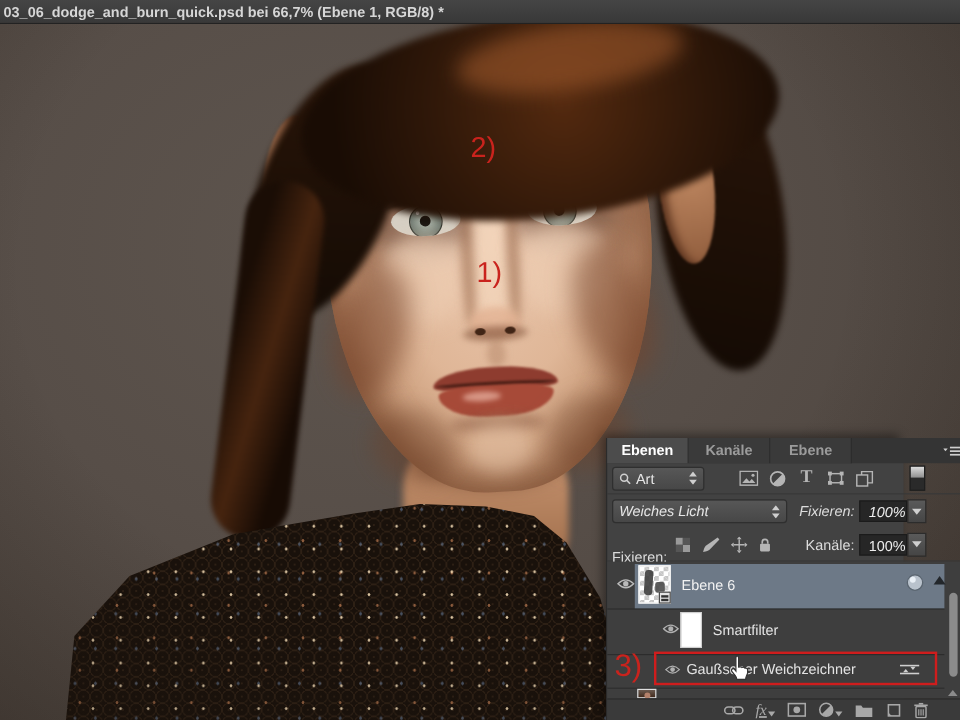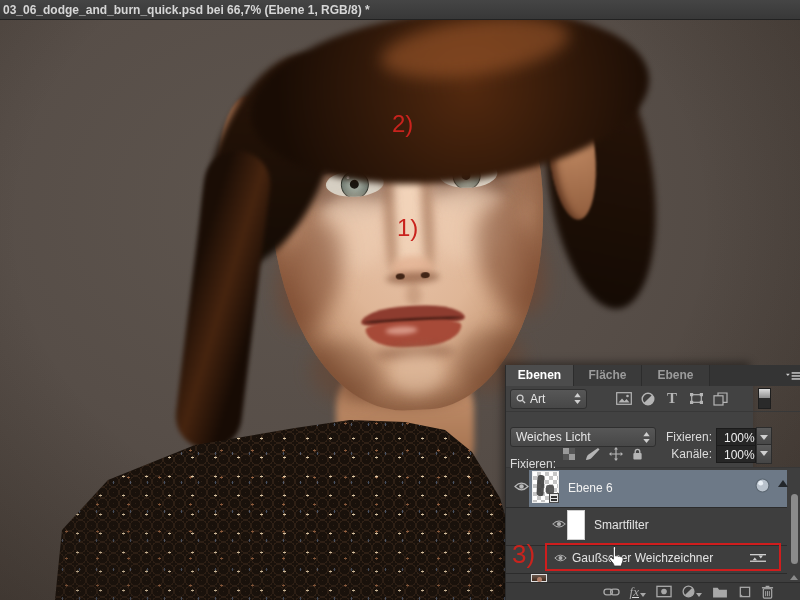--- a/index.html
+++ b/index.html
@@ -99,21 +99,21 @@
   #panel{left:505px;top:365px;width:248px;height:235px;background:#424242;font-size:12px;color:#dcdcdc;
     box-shadow:-3px -3px 8px rgba(0,0,0,.4);border-left:1px solid #2b2b2b;box-sizing:border-box;}
   .p-abs{position:absolute;}
   #tabbar{left:0;top:0;width:295px;height:21px;background:#343434;display:flex;}
   .tab{width:68px;height:21px;line-height:21px;text-align:center;font-weight:bold;color:#9b9b9b;
     background:#3a3a3a;border-right:1px solid #2c2c2c;box-sizing:border-box;}
   .tab.active{background:#4c4c4c;color:#fff;}
   #panelmenu{left:280px;top:5px;width:14px;height:10px;}
   .prow{left:0;width:295px;height:26px;display:flex;align-items:center;box-sizing:border-box;}
   #filterrow{top:21px;border-bottom:1px solid #383838;}
-  #blendrow{top:58px;height:28px;}
+  #blendrow{top:47px;height:28px;font-style:italic;}
   #lockrow{top:75px;height:28px;border-bottom:1px solid #373737;}
   .select{height:20px;background:linear-gradient(#575757,#474747);border:1px solid #2f2f2f;border-radius:3px;
     display:flex;align-items:center;padding:0 5px;box-sizing:border-box;color:#e6e6e6;}
   .updown{margin-left:auto;}
   #kindselect{margin-left:4px;width:77px;}
   #blendselect{margin-left:4px;width:146px;}
   .ficon{margin-left:8px;width:16px;height:15px;display:flex;align-items:center;justify-content:center;}
   #toggle{margin-left:auto;margin-right:30px;width:11px;height:19px;border:1px solid #1e1e1e;background:#2a2a2a;}
   #toggle::before{content:"";display:block;width:100%;height:9px;background:linear-gradient(#dcdcdc,#8f8f8f);}
   .lbl{color:#dcdcdc;}
@@ -223,21 +223,21 @@
     <div class="sh garment"></div>
     <div class="sh vignette"></div>
     <div class="sh note" style="left:392px;top:92px;">2)</div>
     <div class="sh note" style="left:397px;top:196px;">1)</div>
   </div>
 
   <div class="abs" id="panel">
 
     <div id="tabbar">
       <div class="tab active"><span>Ebenen</span></div>
-      <div class="tab"><span>Fläche</span></div>
+      <div class="tab"><span>Kanäle</span></div>
       <div class="tab"><span>Ebene</span></div>
     </div>
     <div class="p-abs" id="panelmenu">
       <svg width="15" height="10" viewBox="0 0 16 10">
           <path d="M0 2.5h4L2 5z" fill="#cfcfcf"></path>
           <rect x="6" y="1" width="10" height="1.5" fill="#cfcfcf"></rect>
           <rect x="6" y="4.2" width="10" height="1.5" fill="#cfcfcf"></rect>
           <rect x="6" y="7.4" width="10" height="1.5" fill="#cfcfcf"></rect>
         </svg>
     </div>

